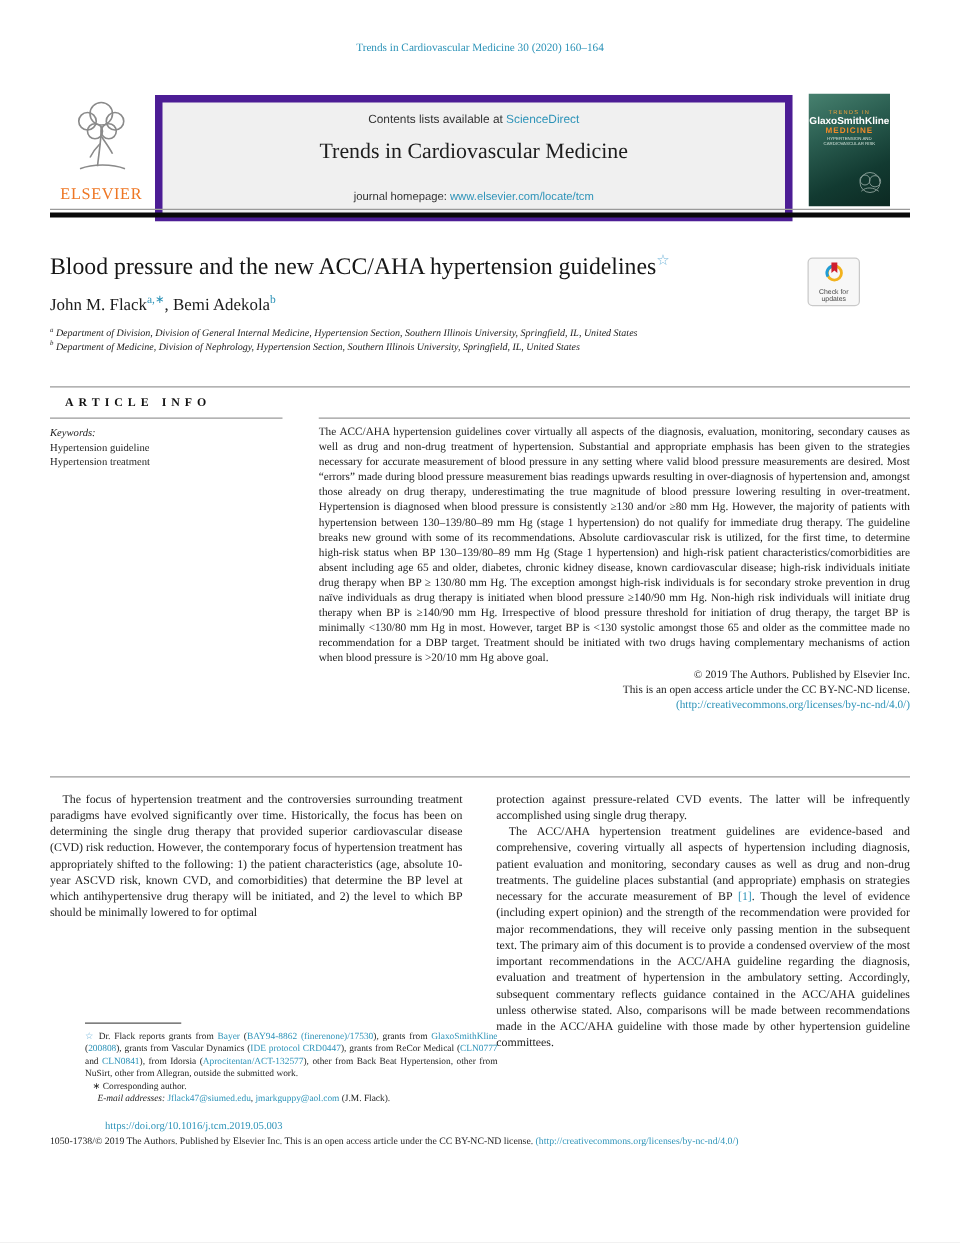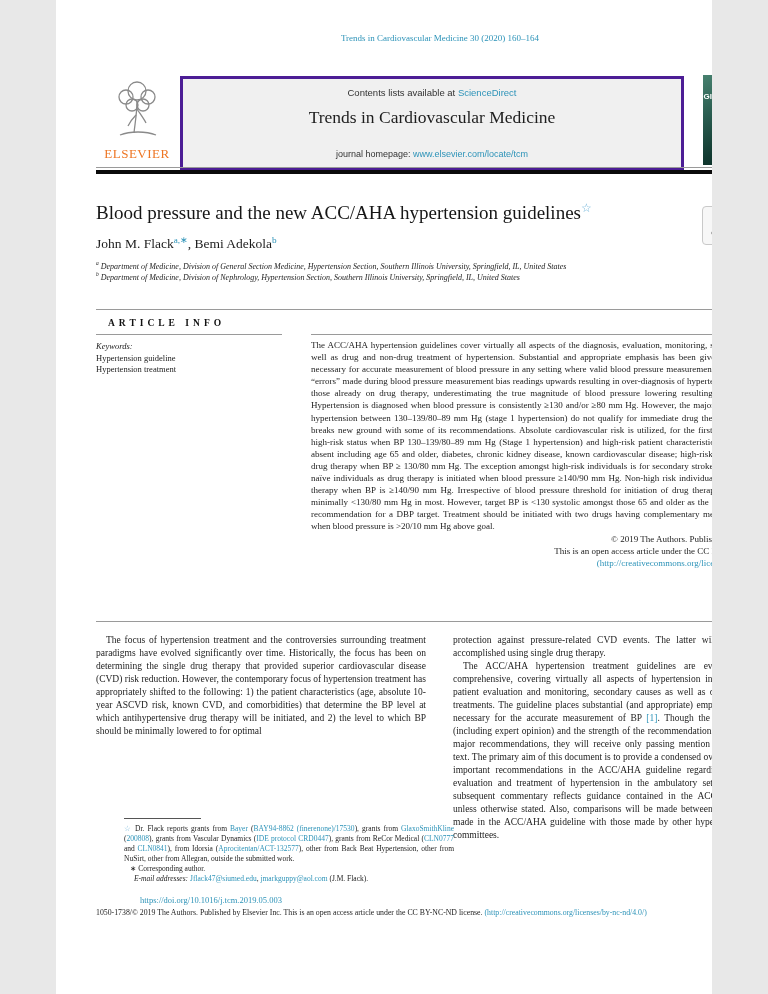--- a/index.html
+++ b/index.html
@@ -1,28 +1,28 @@
 <!DOCTYPE html>
 <html><head>
 <meta charset="utf-8">
 <style>
   html,body{margin:0;padding:0;background:#e8e8e8;}
-  .page{position:relative;width:656px;height:994px;background:#fff;margin:0 auto;
+  .page{position:relative;width:768px;height:994px;background:#fff;margin:0 auto;
         font-family:"Liberation Serif",serif;color:#1c1c1c;overflow:hidden;}
   .lnk{color:#2d93b8;}
   .it{font-style:italic;}
   .sup{vertical-align:super;font-size:68%;line-height:0;}
   .star{color:#74b6da;}
   .abs{position:absolute;}
   .hair{position:absolute;height:1px;background:#9a9a9a;}
   .citation{top:33px;left:0;width:768px;text-align:center;font-size:9px;color:#2d93b8;}
   
   .logo-block{left:40px;top:77px;width:82px;height:88px;text-align:center;}
   .elsevier-word{font-size:13px;color:#ee7624;letter-spacing:.5px;margin-top:1px;}
-  .graybox{left:124px;top:76px;width:498px;height:89px;background:#f0f0f0;border:3px solid #4c1d95;}
+  .graybox{left:124px;top:76px;width:498px;height:89px;background:#f0f0f0;border:6px solid #4c1d95;}
   .graybox .l1{position:absolute;top:8px;left:0;width:100%;text-align:center;
                font-family:"Liberation Sans",sans-serif;font-size:9.5px;color:#333;}
   .graybox .l2{position:absolute;top:28px;left:0;width:100%;text-align:center;font-size:17.5px;color:#1d1d1d;}
   .graybox .l3{position:absolute;bottom:9px;left:0;width:100%;text-align:center;
                font-family:"Liberation Sans",sans-serif;font-size:9px;color:#333;}
   .cover{left:647px;top:75px;width:65px;height:90px;
          background:linear-gradient(155deg,#47816f 0%,#2a5d50 35%,#123a31 70%,#0c2922 100%);
          text-align:center;overflow:hidden;}
   .cover .t1{margin-top:12px;font-family:"Liberation Sans",sans-serif;font-size:4.5px;
              color:#f0a23c;letter-spacing:1px;}
@@ -131,21 +131,21 @@
     </svg>
     <div class="txt">
       <div>Check for</div>
       <div>updates</div>
     </div>
   </div>
 
   <div class="abs authors"><span>John M. Flack</span><span class="lnk sup">a,∗</span><span>, </span><span>Bemi Adekola</span><span class="lnk sup">b</span></div>
 
   <div class="abs affil">
-    <div><span class="sup asup">a</span> <span>Department of Medicine, Division of General Section Medicine, Hypertension Section, Southern Illinois University, Springfield, IL, United States</span></div>
+    <div><span class="sup asup">a</span> <span>Department of Division, Division of General Internal Medicine, Hypertension Section, Southern Illinois University, Springfield, IL, United States</span></div>
     <div><span class="sup asup">b</span> <span>Department of Medicine, Division of Nephrology, Hypertension Section, Southern Illinois University, Springfield, IL, United States</span></div>
   </div>
 
   <div class="hair" style="left:40px;top:309px;width:688px;"></div>
 
   <div class="abs info-col sec-header">ARTICLE INFO</div>
   <div class="hair info-rule"></div>
   <div class="abs kw">
     <div class="lbl">Keywords:</div>
     <div>Hypertension guideline</div>

